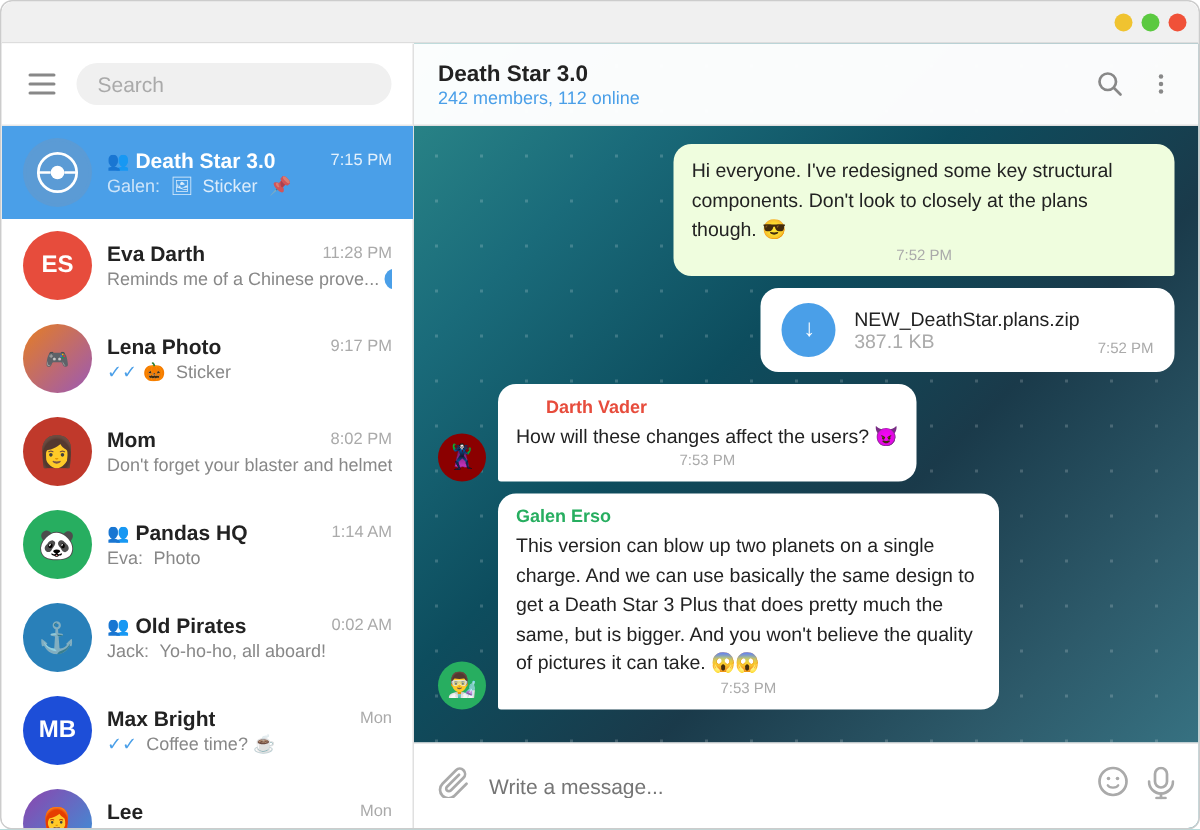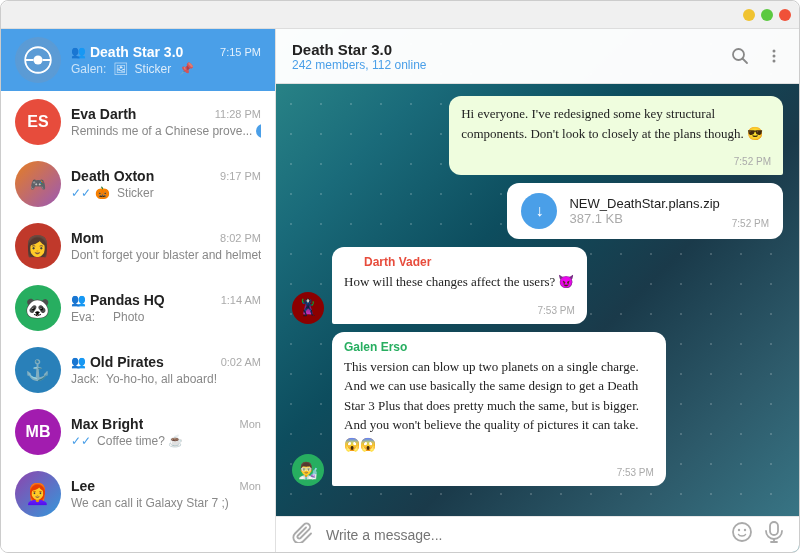--- a/index.html
+++ b/index.html
@@ -59,38 +59,38 @@
     .messages-area { flex: 1; overflow-y: auto; padding: 12px 16px; display: flex; flex-direction: column; gap: 8px; position: relative; z-index: 1; }
 
     
     .msg-row { display: flex; align-items: flex-end; gap: 8px; }
     .msg-row.incoming { justify-content: flex-start; }
     .msg-row.outgoing { justify-content: flex-end; }
     .msg-avatar { width: 32px; height: 32px; border-radius: 50%; flex-shrink: 0; overflow: hidden; }
     .bubble { max-width: 68%; border-radius: 12px; padding: 8px 12px; position: relative; }
     .bubble.outgoing { background: #effdde; border-radius: 12px 12px 2px 12px; }
     .bubble.incoming { background: #fff; border-radius: 12px 12px 12px 2px; }
-    .bubble-text { font-size: 13px; color: #222; line-height: 1.5; font-family: Liberation Serif, serif; }
-    .bubble-time { font-size: 10px; color: #aaa; text-align: right; margin-top: 13px; }
+    .bubble-text { font-size: 13px; color: #222; line-height: 1.5; }
+    .bubble-time { font-size: 10px; color: #aaa; text-align: center; margin-top: 2px; }
     .sender-name { font-size: 12px; font-weight: 600; margin-bottom: 3px; }
     .sender-darth { color: #e74c3c; margin-left: 20px; }
     .sender-galen { color: #27ae60; }
 
     
     .file-bubble { background: #fff; border-radius: 12px; padding: 10px 14px; display: flex; align-items: center; gap: 12px; max-width: 280px; }
     .file-download-btn { width: 36px; height: 36px; background: #4a9fe8; border-radius: 50%; display: flex; align-items: center; justify-content: center; color: #fff; font-size: 16px; flex-shrink: 0; }
     .file-info { flex: 1; }
     .file-name { font-size: 13px; color: #222; font-weight: 500; }
     .file-size { font-size: 13px; color: #aaa; }
 
     
     .sticker-area { display: flex; align-items: flex-end; gap: 8px; margin-top: 4px; }
 
     
-    .input-area { height: 36px; background: #fff; display: flex; align-items: center; padding: 0 16px; gap: 12px; border-top: 1px solid #e8e8e8; position: relative; z-index: 10; flex-shrink: 0; }
+    .input-area { height: 57px; background: #fff; display: flex; align-items: center; padding: 0 16px; gap: 12px; border-top: 1px solid #e8e8e8; position: relative; z-index: 10; flex-shrink: 0; }
     .attach-icon { color: #888; font-size: 20px; cursor: pointer; }
     .msg-input { flex: 1; border: none; outline: none; font-size: 14px; color: #666; background: transparent; }
     .emoji-icon { color: #888; font-size: 20px; cursor: pointer; }
     .mic-icon { color: #888; font-size: 18px; cursor: pointer; }
 
     
     .sticker-canvas { width: 160px; height: 140px; }
   </style>
 </head>
 <body>
@@ -99,20 +99,28 @@
   <div class="title-bar-controls">
     <div class="title-bar-btn btn-minimize"></div>
     <div class="title-bar-btn btn-maximize"></div>
     <div class="title-bar-btn btn-close"></div>
   </div>
 </div>
 
 <div class="main">
 
   <div class="sidebar">
+    <div class="sidebar-header">
+      <div class="hamburger-icon">
+        <div class="hamburger-line"></div>
+        <div class="hamburger-line"></div>
+        <div class="hamburger-line"></div>
+      </div>
+      <div class="search-box">Search</div>
+    </div>
 
     <div class="chat-list">
 
       <div class="chat-item active">
         <div class="avatar" style="background: #5b9bd5; font-size:10px; padding:2px;">
           <svg width="46" height="46" viewBox="0 0 46 46">
               <circle cx="23" cy="23" r="23" fill="#5b9bd5"></circle>
               <circle cx="23" cy="23" r="14" fill="none" stroke="white" stroke-width="2"></circle>
               <circle cx="23" cy="23" r="5" fill="white"></circle>
               <line x1="9" y1="23" x2="18" y2="23" stroke="white" stroke-width="2"></line>
@@ -151,21 +159,21 @@
           </div>
         </div>
       </div>
 
       <div class="chat-item">
         <div class="avatar" style="background: linear-gradient(135deg,#e67e22,#9b59b6); font-size:13px;">
           🎮
         </div>
         <div class="chat-info">
           <div class="chat-name-row">
-            <div class="chat-name">Death Oxton</div>
+            <div class="chat-name">Lena Photo</div>
             <span class="chat-time">9:17 PM</span>
           </div>
           <div class="chat-preview">
             <span class="check-icon">✓✓</span>
             <span style="margin-right:3px;">🎃</span>
             <span>Sticker</span>
           </div>
         </div>
       </div>
 
@@ -185,21 +193,21 @@
         <div class="chat-info">
           <div class="chat-name-row">
             <div class="chat-name">
               <span style="font-size:12px;">👥</span>
               <span>Pandas HQ</span>
             </div>
             <span class="chat-time">1:14 AM</span>
           </div>
           <div class="chat-preview">
             <span>Eva:</span>
-            <span style="margin-left:14px;">Photo</span>
+            <span style="margin-left:3px;">Photo</span>
           </div>
         </div>
       </div>
 
       <div class="chat-item">
         <div class="avatar" style="background:#2980b9; font-size:20px;">⚓</div>
         <div class="chat-info">
           <div class="chat-name-row">
             <div class="chat-name">
               <span style="font-size:12px;">👥</span>
@@ -208,21 +216,21 @@
             <span class="chat-time">0:02 AM</span>
           </div>
           <div class="chat-preview">
             <span>Jack:</span>
             <span style="margin-left:3px;">Yo-ho-ho, all aboard!</span>
           </div>
         </div>
       </div>
 
       <div class="chat-item">
-        <div class="avatar" style="background:#a21caf;">
+        <div class="avatar" style="background:#1d4ed8;">
           <span>MB</span>
         </div>
         <div class="chat-info">
           <div class="chat-name-row">
             <div class="chat-name">Max Bright</div>
             <span class="chat-time">Mon</span>
           </div>
           <div class="chat-preview">
             <span class="check-icon">✓✓</span>
             <span style="margin-left:2px;">Coffee time? ☕</span>

